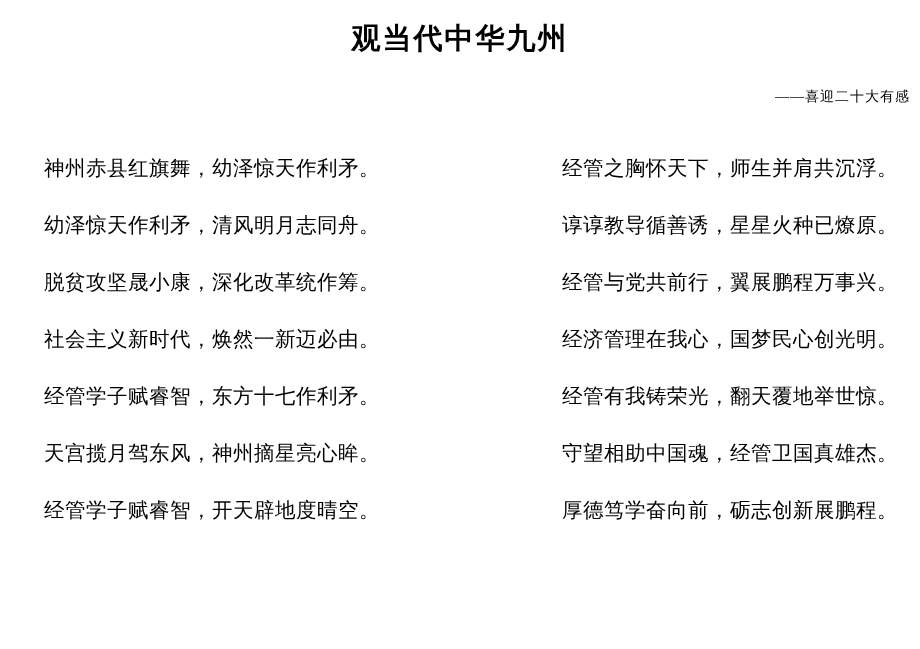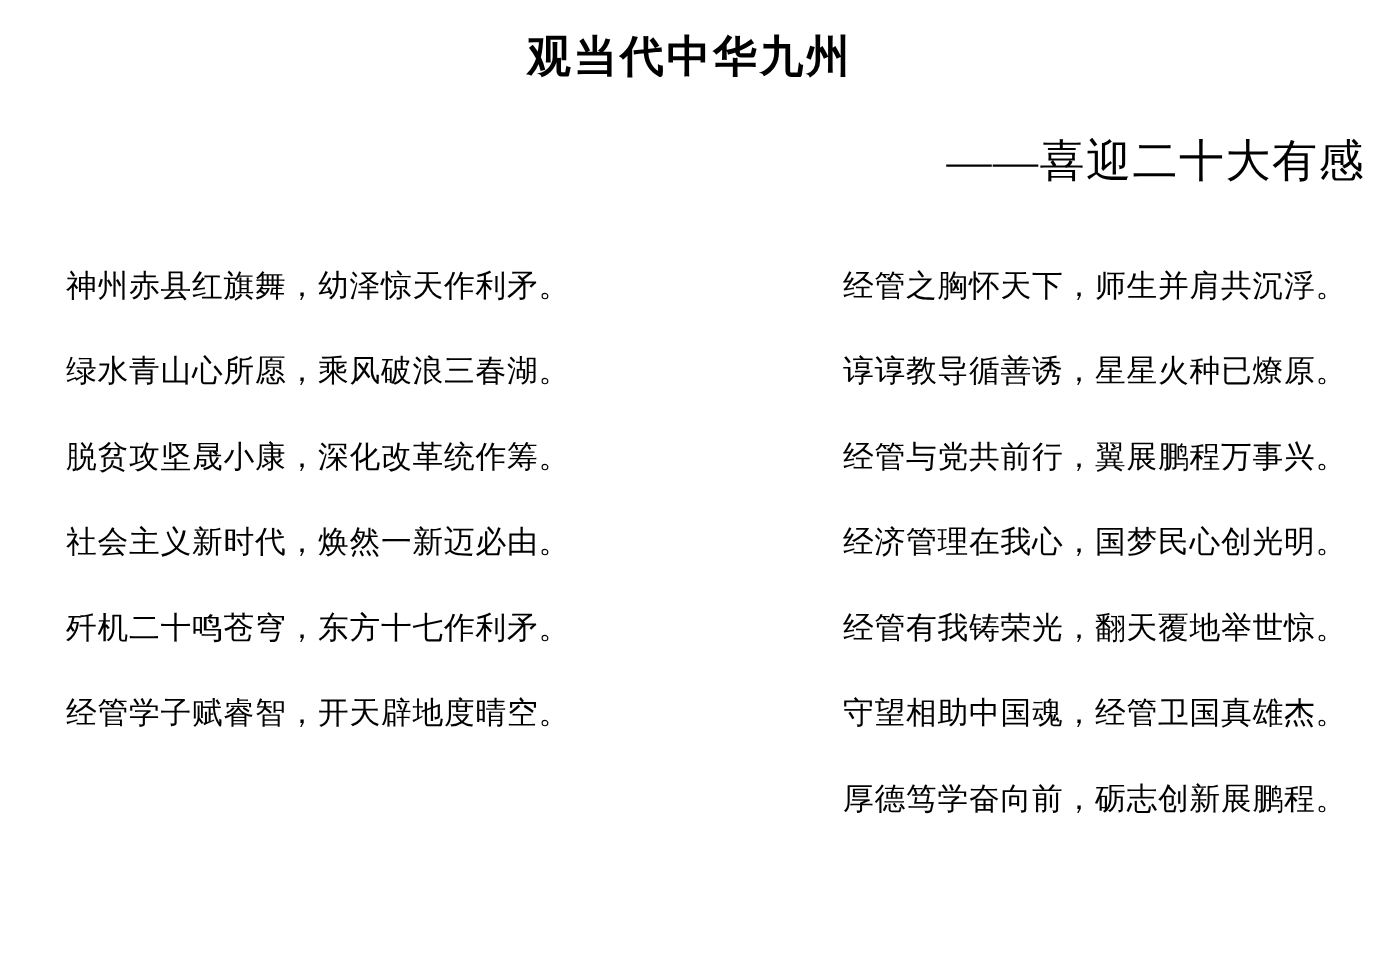--- a/index.html
+++ b/index.html
@@ -25,21 +25,21 @@
     text-align: center;
     font-size: 29px;
     font-weight: bold;
     letter-spacing: 2px;
     margin: 18px 0 0 0;
     line-height: 1.4;
     font-family: "Liberation Serif", "DejaVu Serif", serif;
   }
   .doc-subtitle {
     text-align: right;
-    font-size: 30px;
+    font-size: 14px;
     letter-spacing: 1px;
     margin: 28px 10px 0 0;
     line-height: 1.4;
   }
   .poem-body {
     margin-top: 34px;
     display: flex;
     flex-direction: row;
     justify-content: space-between;
     padding: 0 22px 0 28px;
@@ -70,24 +70,25 @@
 <div class="page">
 
   <h1 class="doc-title">观当代中华九州</h1>
 
   <div class="doc-subtitle">——喜迎二十大有感</div>
 
   <div class="poem-body">
 
     <div class="poem-column col-left">
       <div class="poem-line">神州赤县红旗舞，幼泽惊天作利矛。</div>
-      <div class="poem-line">绿水青山心所愿，乘风破浪三春湖。</div>
+      <div class="poem-line">幼泽惊天作利矛，清风明月志同舟。</div>
       <div class="poem-line">脱贫攻坚晟小康，深化改革统作筹。</div>
       <div class="poem-line">社会主义新时代，焕然一新迈必由。</div>
-      <div class="poem-line">歼机二十鸣苍穹，东方十七作利矛。</div>
+      <div class="poem-line">经管学子赋睿智，东方十七作利矛。</div>
+      <div class="poem-line">天宫揽月驾东风，神州摘星亮心眸。</div>
       <div class="poem-line">经管学子赋睿智，开天辟地度晴空。</div>
     </div>
 
     <div class="poem-column col-right">
       <div class="poem-line">经管之胸怀天下，师生并肩共沉浮。</div>
       <div class="poem-line">谆谆教导循善诱，星星火种已燎原。</div>
       <div class="poem-line">经管与党共前行，翼展鹏程万事兴。</div>
       <div class="poem-line">经济管理在我心，国梦民心创光明。</div>
       <div class="poem-line">经管有我铸荣光，翻天覆地举世惊。</div>
       <div class="poem-line">守望相助中国魂，经管卫国真雄杰。</div>

